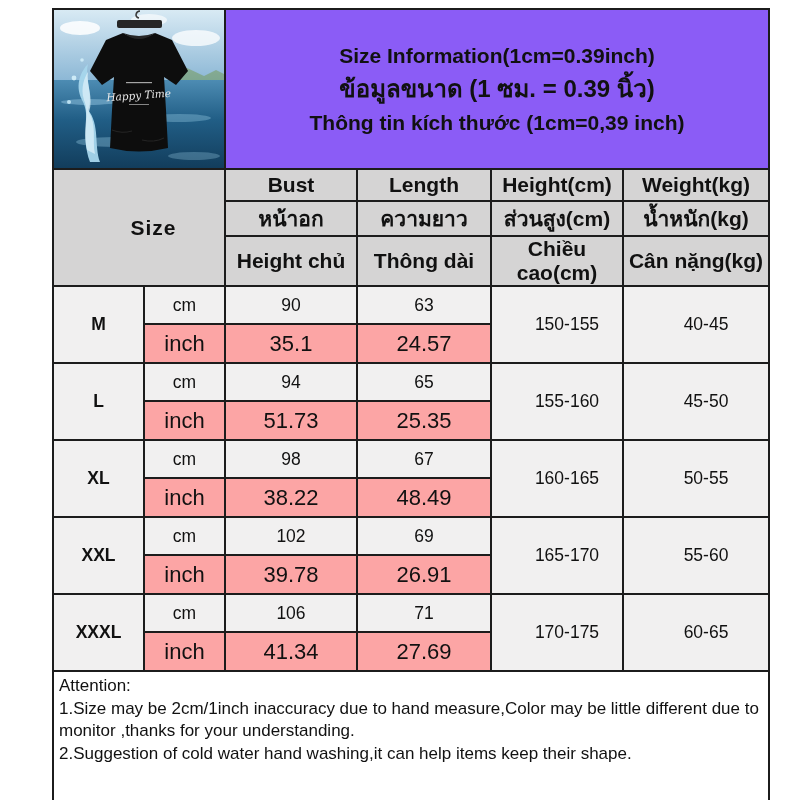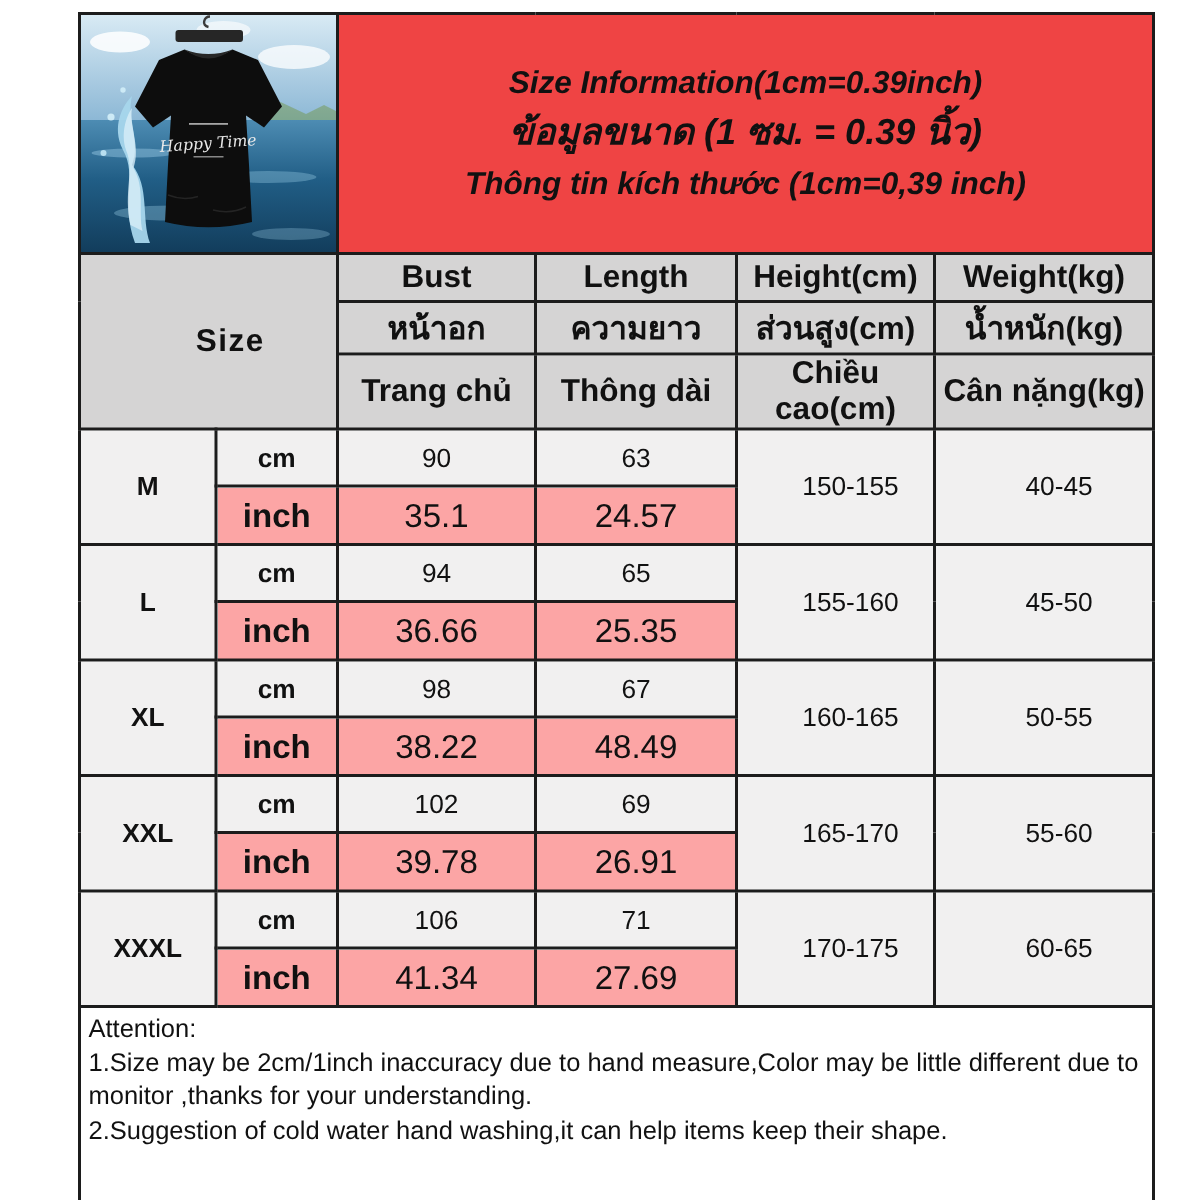--- a/index.html
+++ b/index.html
@@ -14,31 +14,31 @@
     border-collapse:collapse;table-layout:fixed;
   }
   .size-chart td{
     border:2px solid #1c1c1c;
     text-align:center;vertical-align:middle;
     padding:0;color:#111111;overflow:hidden;
   }
   
   td.photo-cell{height:158px;padding:0;background:#9cc2da;}
   td.photo-cell .photo-wrap{width:100%;height:158px;display:block;}
-  td.title-cell{background:#ef4444;font-style:italic;}
+  td.title-cell{background:#8b5cf6;}
   .title-line-en,.title-line-vi{font-size:21px;font-weight:bold;line-height:1.5;}
   .title-line-th{font-size:24px;font-weight:bold;line-height:1.5;}
   
   tr.hdr td{height:30px;background:#d5d4d4;font-weight:bold;font-size:21px;}
   td.size-big{background:#dbd9d9;font-size:33px;font-weight:bold;letter-spacing:1px;padding-left:29px;}
   
   tr.row-cm td{height:36px;background:#f1f0f0;font-size:17.5px;}
   tr.row-inch td{height:37px;background:#fca5a5;font-size:22px;}
   td.size-cell{background:#d9d8d8;font-weight:bold;font-size:18px;}
-  td.unit-cell{font-weight:bold;font-size:17px;}
+  td.unit-cell{font-weight:normal;font-size:17px;}
   td.span-cell{background:#f1f0f0;font-size:17.5px;padding-left:20px;}
   
   td.attention-cell{
     height:148px;background:#ffffff;text-align:left;vertical-align:top;
     padding:3px 5px;font-size:17px;line-height:1.33;
   }
 </style>
 </head>
 <body>
 
@@ -114,21 +114,21 @@
       </tr>
 
       <tr class="hdr">
         <td>หน้าอก</td>
         <td>ความยาว</td>
         <td>ส่วนสูง(cm)</td>
         <td>น้ำหนัก(kg)</td>
       </tr>
 
       <tr class="hdr">
-        <td>Trang chủ</td>
+        <td>Height chủ</td>
         <td>Thông dài</td>
         <td>Chiều cao(cm)</td>
         <td>Cân nặng(kg)</td>
       </tr>
     </tbody>
 
     <tbody>
         <tr class="row-cm">
           <td class="size-cell" rowspan="2">M</td>
           <td class="unit-cell">cm</td>
@@ -145,21 +145,21 @@
         <tr class="row-cm">
           <td class="size-cell" rowspan="2">L</td>
           <td class="unit-cell">cm</td>
           <td>94</td>
           <td>65</td>
           <td class="span-cell" rowspan="2">155-160</td>
           <td class="span-cell" rowspan="2">45-50</td>
         </tr>
         <tr class="row-inch">
           <td class="unit-cell">inch</td>
-          <td>36.66</td>
+          <td>51.73</td>
           <td>25.35</td>
         </tr>
         <tr class="row-cm">
           <td class="size-cell" rowspan="2">XL</td>
           <td class="unit-cell">cm</td>
           <td>98</td>
           <td>67</td>
           <td class="span-cell" rowspan="2">160-165</td>
           <td class="span-cell" rowspan="2">50-55</td>
         </tr>

